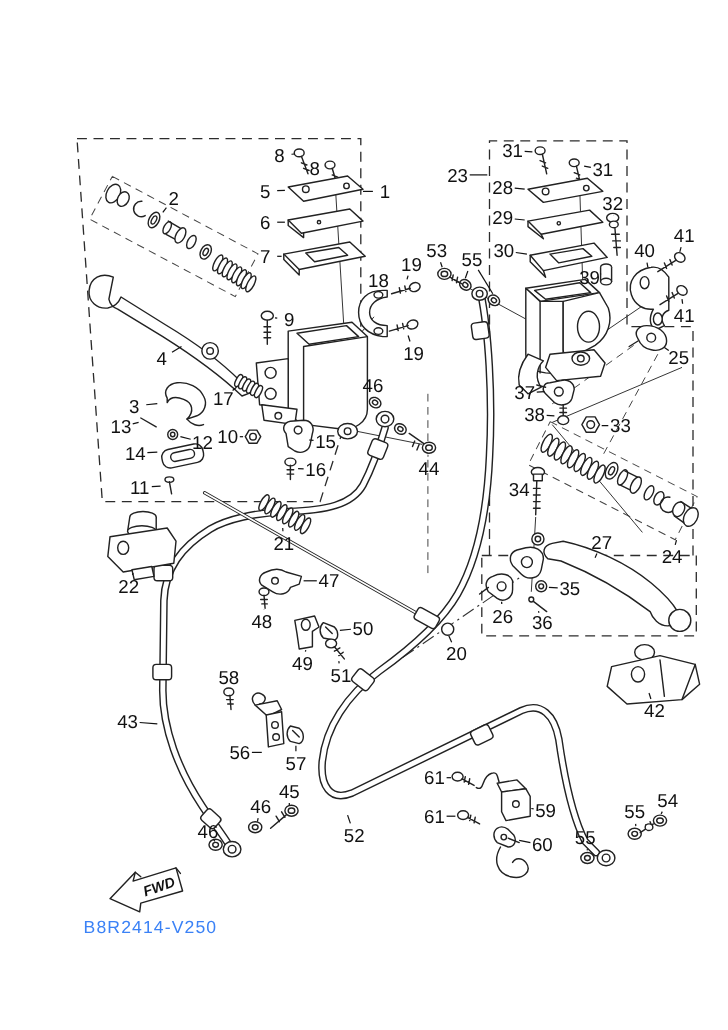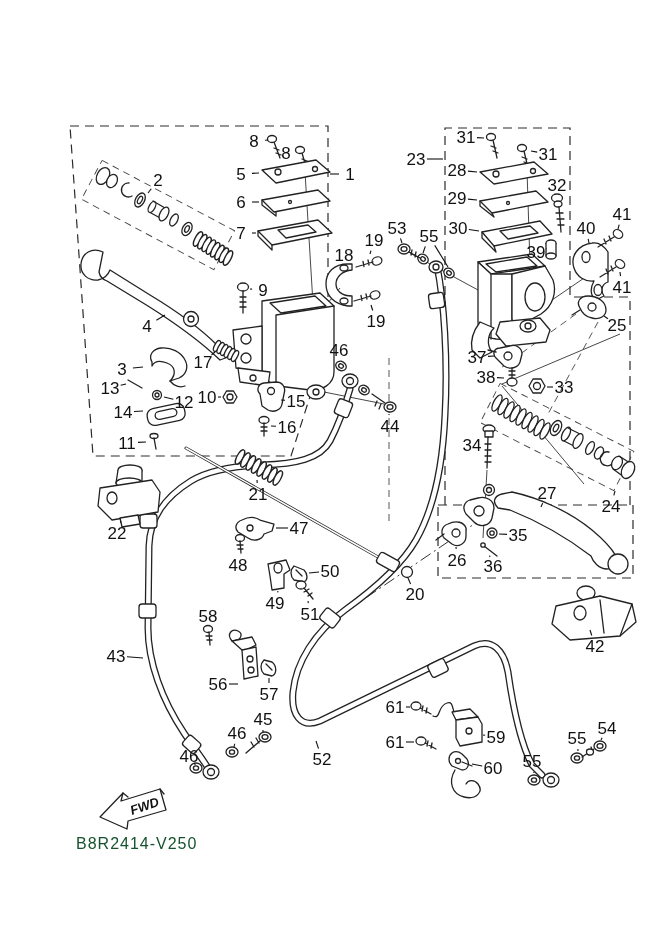--- a/index.html
+++ b/index.html
@@ -14,21 +14,21 @@
   .dashthin{fill:none;stroke:#444;stroke-width:0.9;stroke-dasharray:7 5;}
   .dd{fill:none;stroke:#333;stroke-width:1;stroke-dasharray:12 4 2 4;}
   .hose{fill:none;stroke:#222;stroke-width:7;stroke-linecap:round;}
   .hosecore{fill:none;stroke:#fff;stroke-width:4.4;stroke-linecap:round;}
   .cab{fill:none;stroke:#222;stroke-width:3;stroke-linecap:round;}
   .cabcore{fill:none;stroke:#fff;stroke-width:1.5;stroke-linecap:round;}
   .leader{stroke:#111;stroke-width:1.1;}
   .plabel{font:17px "Liberation Sans",sans-serif;fill:#111;}
   .fwdtext{font:italic bold 13px "Liberation Sans",sans-serif;fill:#111;}
   .footer-code{position:absolute;left:76px;top:835px;font-size:16px;letter-spacing:1px;
-               color:#14532d;font-family:"Liberation Sans",sans-serif;}
+               color:#3b82f6;font-family:"Liberation Sans",sans-serif;}
 </style>
 </head>
 <body>
 
 <div class="page">
 <svg width="662" height="936" viewBox="0 0 662 936">
 
   <g>
     <path class="dash" d="M70,126 L328,126 L328,340 L291,456 L93,456 Z"></path>
     <rect class="dashthin" x="83" y="193" width="150" height="44" transform="rotate(28 158 215)"></rect>

